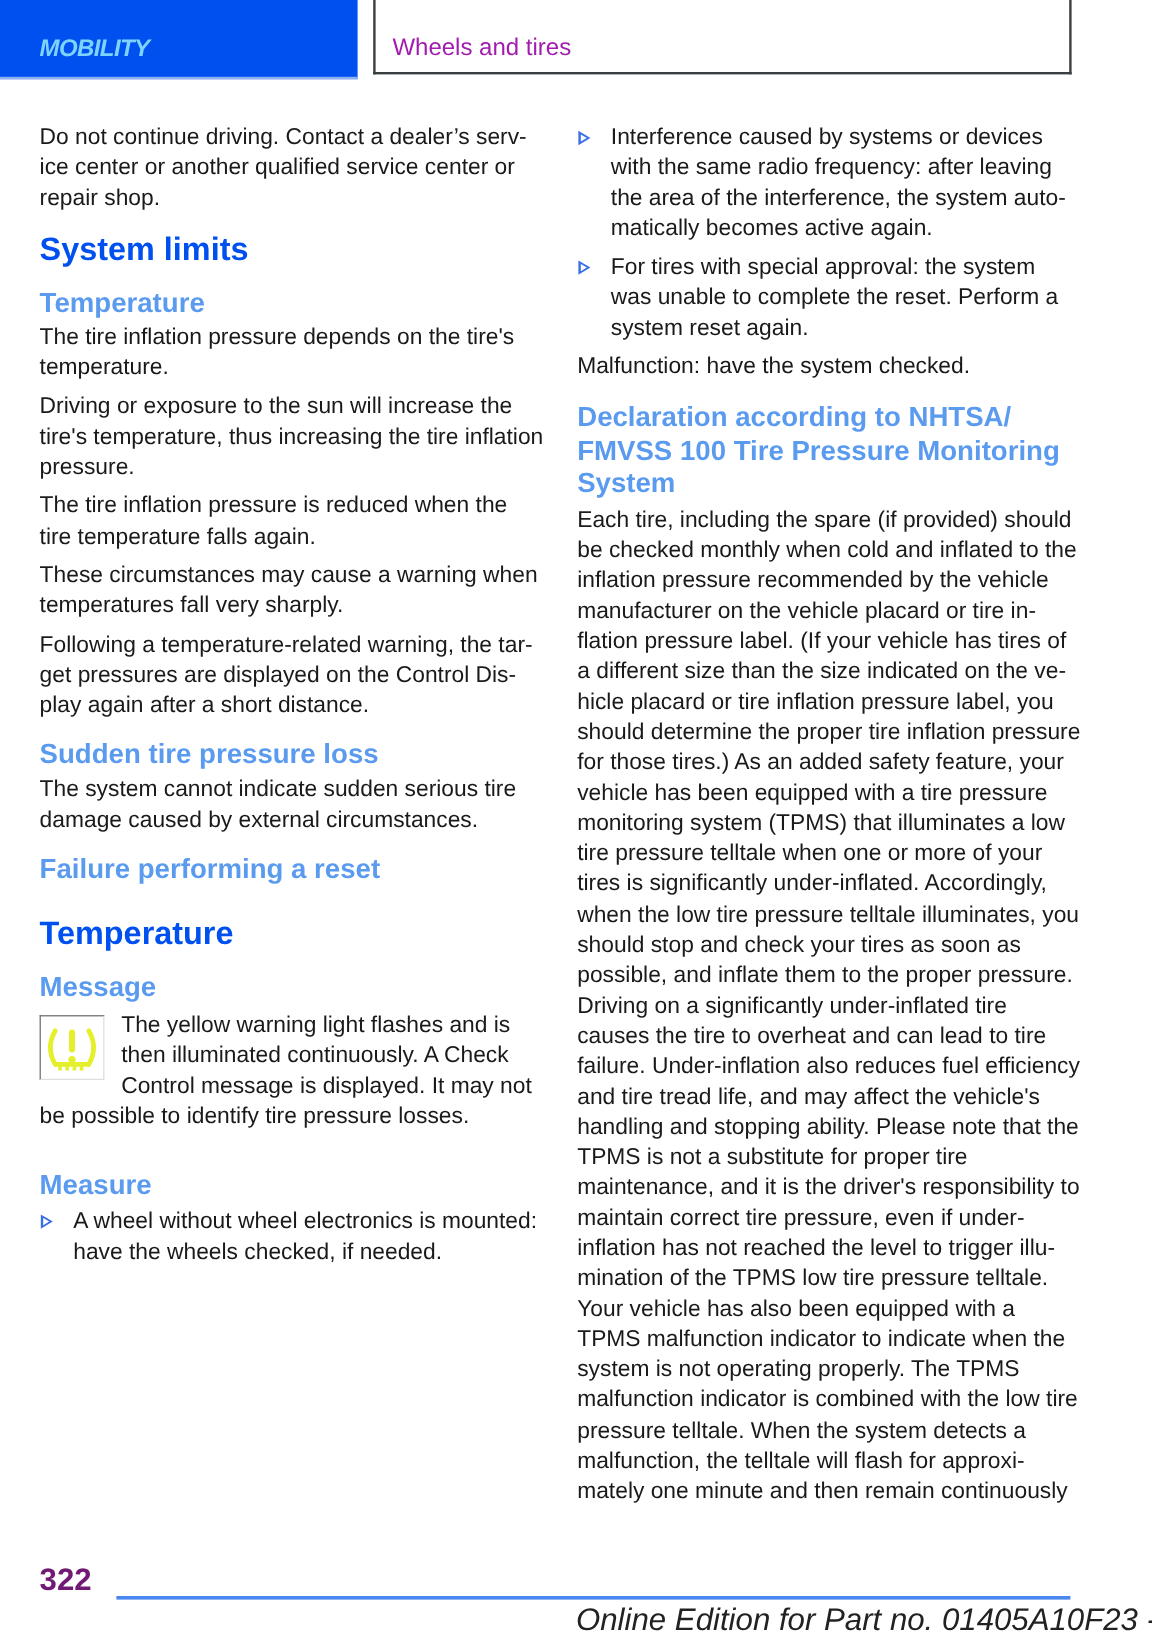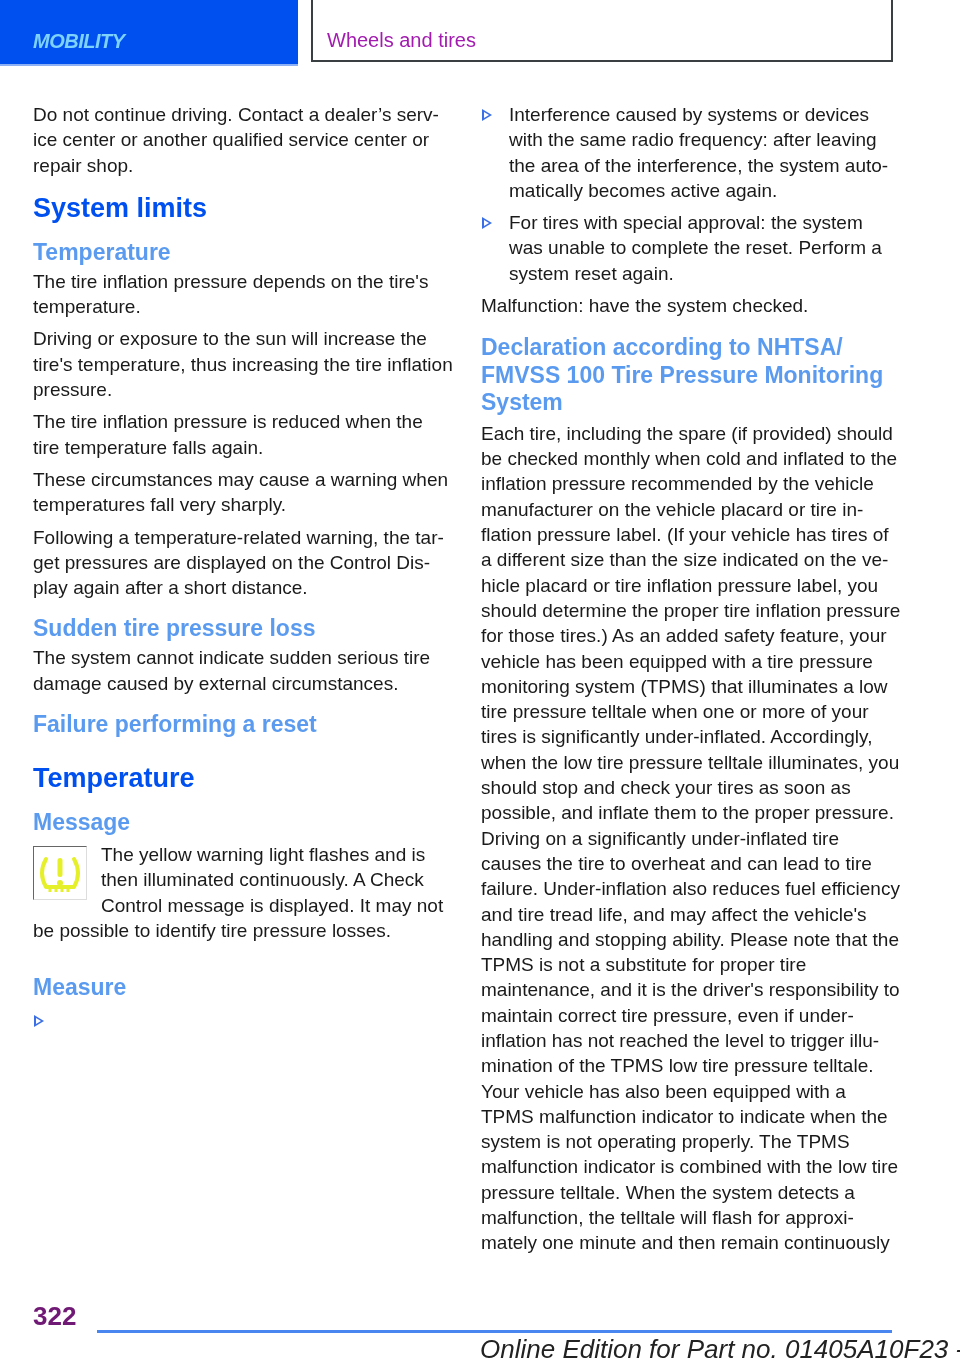--- a/index.html
+++ b/index.html
@@ -81,20 +81,21 @@
         <path d="M16 40 v5 M22 40 v5 M28 40 v5 M34 40 v5" stroke="#e5ef2a" stroke-width="3"></path>
       </svg>
     </div>
     <p style="margin-bottom:7px;">The yellow warning light flashes and is then illuminated continuously. A Check Control message is displayed. It may not be possible to identify tire pressure losses.</p>
   </div>
 
   <div class="h2" style="margin-top:30px;margin-bottom:4px;clear:both;">Measure</div>
   <ul class="list">
     <li>
       <span class="tri"></span>
+      <span>A wheel without wheel electronics is mounted: have the wheels checked, if needed.</span>
     </li>
   </ul>
 </div>
 
 <div class="col col-right">
   <ul class="list">
     <li>
       <span class="tri"></span>
       <span>Interference caused by systems or devices with the same radio frequency: after leaving the area of the interference, the system auto­matically becomes active again.</span>
     </li>

